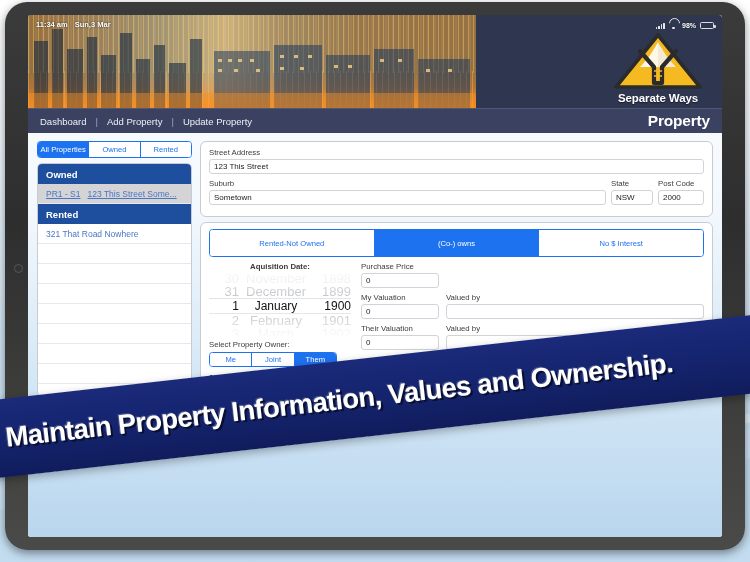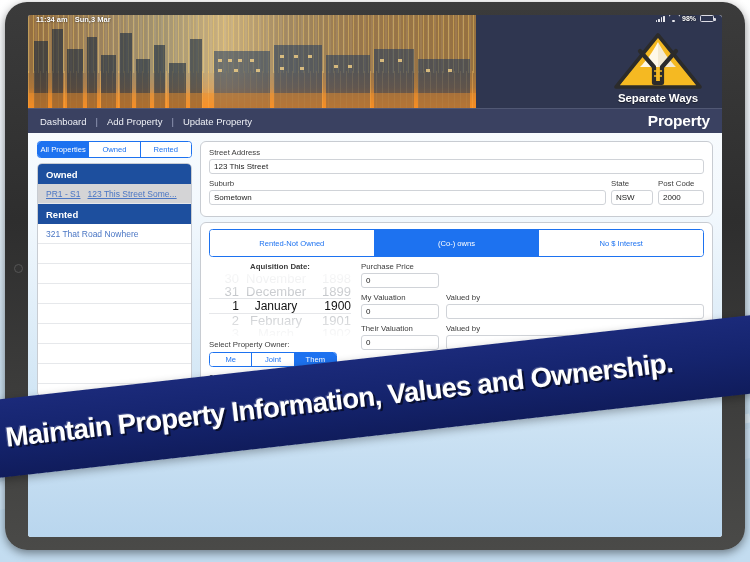--- a/index.html
+++ b/index.html
@@ -80,21 +80,21 @@
     background:
       repeating-linear-gradient(90deg, rgba(255,200,110,.35) 0 1px, rgba(0,0,0,0) 1px 6px),
       linear-gradient(0deg, rgba(255,140,40,.45), rgba(0,0,0,0));
   }
   .skyline {
     position:absolute; left:0; top:0; width:448px; height:93px;
   }
 
   .statusbar {
     position: absolute; left: 0; top: 0; right: 0; height: 14px;
-    display: flex; align-items: flex-start;
+    display: flex; align-items: flex-end;
     padding: 0 8px;
     font-size: 7.5px; color: #ffffff;
     z-index: 6;
     text-shadow: 0 0 2px rgba(0,0,0,.8);
   }
   .sb-time { font-weight: bold; }
   .sb-date { margin-left: 7px; font-weight: bold; }
   .sb-right { margin-left: auto; display:flex; align-items:center; gap:4px; }
   .sig { display:flex; align-items:flex-end; gap:1px; height:7px; }
   .sig i { display:block; width:1.5px; background:#e8e8ee; border-radius:.5px; }

